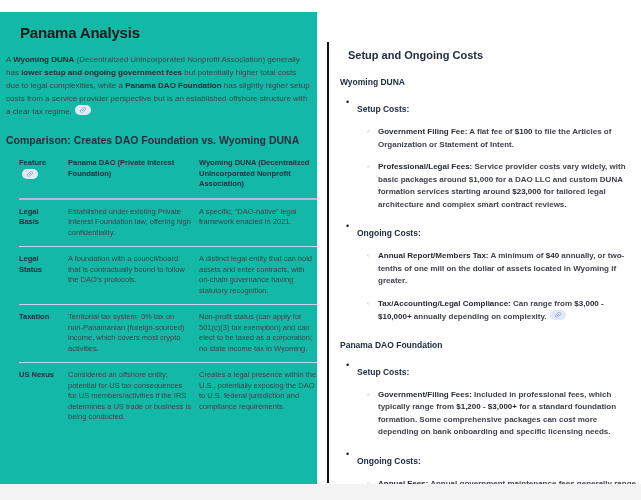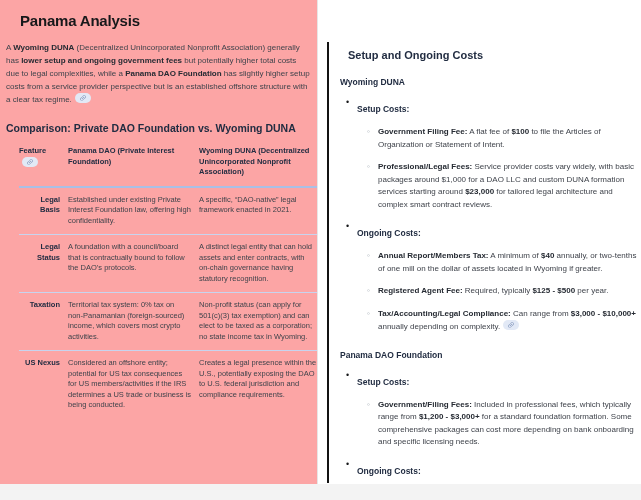--- a/index.html
+++ b/index.html
@@ -5,22 +5,22 @@
   * { box-sizing: border-box; }
   html, body { margin:0; padding:0; }
   body {
     width:641px; height:500px; position:relative; overflow:hidden;
     background:#ffffff; font-family:"Liberation Sans", sans-serif;
     -webkit-font-smoothing:antialiased;
   }
 
   
   .left-pane {
-    position:absolute; left:0; top:0; width:318px; height:484px;
-    border-right:1px solid #e6e6e6; background:#fca5a5; overflow:hidden;
+    position:absolute; left:0; top:12px; width:318px; height:484px;
+    border-right:1px solid #e6e6e6; background:#14b8a6; overflow:hidden;
   }
   .doc-title {
     margin:12px 0 0 20px; font-size:15px; font-weight:bold;
     color:#17181a; letter-spacing:-0.2px;
   }
   .intro {
     margin:12px 7px 0 6px; font-size:8px; line-height:13px; color:#3f434b;
   }
   .intro b, .cell b, .cost-text b { color:#262b33; }
   .cmp-heading {
@@ -33,40 +33,40 @@
     font-size:7.5px; line-height:10.5px; color:#222d42; font-weight:bold;
     text-align:left; vertical-align:top; padding:5px 8px 8px 0;
     border-bottom:2px solid #a9bfe6;
   }
   .cmp-table td {
     font-size:7.5px; line-height:10.5px; color:#3f434b;
     text-align:left; vertical-align:top; padding:7px 8px 8px 0;
     border-bottom:1px solid #c7d4ef;
   }
   .cmp-table tr:last-child td { border-bottom:none; }
-  .cmp-table td.feat { font-weight:bold; color:#222d42;text-align:right; }
+  .cmp-table td.feat { font-weight:bold; color:#222d42; }
 
   
   .divider {
     position:absolute; left:327px; top:42px; width:2px; height:441px;
     background:#131313;
   }
 
   
   .right-pane { position:absolute; left:340px; top:41px; width:299px; }
   .costs-heading { font-size:11px; font-weight:bold; color:#222d42; margin:8px; }
   .sec-title { font-size:8.5px; font-weight:bold; color:#222d42; margin-top:16px; }
   ul.lvl1 { list-style:none; margin:3px 0 0; padding:0 0 0 8px; }
   ul.lvl1 > li { margin-top:11px; position:relative; padding-left:9px; }
   ul.lvl1 > li::before {
     content:"\2022"; position:absolute; left:-2px; top:-1px;
     color:#17181a; font-size:9px;
   }
   .grp-label { font-size:8.5px; font-weight:bold; color:#222d42; }
-  ul.lvl2 { list-style:none; margin:9px 0 0; padding:0 0 0 12px; }
+  ul.lvl2 { list-style:none; margin:9px 0 0; padding:0 0 0 12px;font-weight:bold; }
   ul.lvl2 > li {
     margin-top:10px; position:relative; padding-left:9px;
     font-size:8px; line-height:12.5px; color:#3f434b;
   }
   ul.lvl2 > li::before {
     content:"\25E6"; position:absolute; left:-2px; top:0;
     color:#9aa3ad; font-size:8px;
   }
 
   
@@ -89,21 +89,21 @@
 <div class="left-pane">
 
   <h1 class="doc-title">Panama Analysis</h1>
 
   <p class="intro">
     <span>A <b>Wyoming DUNA</b> (Decentralized Unincorporated Nonprofit Association) generally has <b>lower setup and ongoing government fees</b> but potentially higher total costs due to legal complexities, while a <b>Panama DAO Foundation</b> has slightly higher setup costs from a service provider perspective but is an established offshore structure with a clear tax regime.</span><span class="cite"><svg width="8" height="8" viewBox="0 0 24 24">
           <path fill="#8396ba" d="M3.9 12c0-1.71 1.39-3.1 3.1-3.1h4V7H7c-2.76 0-5 2.24-5 5s2.24 5 5 5h4v-1.9H7c-1.71 0-3.1-1.39-3.1-3.1zM8 13h8v-2H8v2zm9-6h-4v1.9h4c1.71 0 3.1 1.39 3.1 3.1s-1.39 3.1-3.1 3.1h-4V17h4c2.76 0 5-2.24 5-5s-2.24-5-5-5z"></path>
         </svg></span>
   </p>
 
-  <h2 class="cmp-heading">Comparison: Private DAO Foundation vs. Wyoming DUNA</h2>
+  <h2 class="cmp-heading">Comparison: Creates DAO Foundation vs. Wyoming DUNA</h2>
 
   <table class="cmp-table">
     <colgroup>
         <col style="width:49px">
         <col style="width:131px">
         <col style="width:126px">
       </colgroup>
     <thead>
       <tr>
         <th><span>Feature</span><span class="cite"><svg width="8" height="8" viewBox="0 0 24 24">
@@ -150,21 +150,20 @@
       <span class="grp-label">Setup Costs:</span>
       <ul class="lvl2">
         <li><span class="cost-text"><b>Government Filing Fee:</b> A flat fee of <b>$100</b> to file the Articles of Organization or Statement of Intent.</span></li>
         <li><span class="cost-text"><b>Professional/Legal Fees:</b> Service provider costs vary widely, with basic packages around $1,000 for a DAO LLC and custom DUNA formation services starting around <b>$23,000</b> for tailored legal architecture and complex smart contract reviews.</span></li>
       </ul>
     </li>
     <li>
       <span class="grp-label">Ongoing Costs:</span>
       <ul class="lvl2">
         <li><span class="cost-text"><b>Annual Report/Members Tax:</b> A minimum of <b>$40</b> annually, or two-tenths of one mill on the dollar of assets located in Wyoming if greater.</span></li>
-        <li><span class="cost-text"><b>Registered Agent Fee:</b> Required, typically <b>$125 - $500</b> per year.</span></li>
         <li><span class="cost-text"><b>Tax/Accounting/Legal Compliance:</b> Can range from <b>$3,000 - $10,000+</b> annually depending on complexity.</span><span class="cite"><svg width="8" height="8" viewBox="0 0 24 24">
                 <path fill="#8396ba" d="M3.9 12c0-1.71 1.39-3.1 3.1-3.1h4V7H7c-2.76 0-5 2.24-5 5s2.24 5 5 5h4v-1.9H7c-1.71 0-3.1-1.39-3.1-3.1zM8 13h8v-2H8v2zm9-6h-4v1.9h4c1.71 0 3.1 1.39 3.1 3.1s-1.39 3.1-3.1 3.1h-4V17h4c2.76 0 5-2.24 5-5s-2.24-5-5-5z"></path>
               </svg></span></li>
       </ul>
     </li>
   </ul>
 
   <div class="sec-title">Panama DAO Foundation</div>
   <ul class="lvl1">
     <li>

